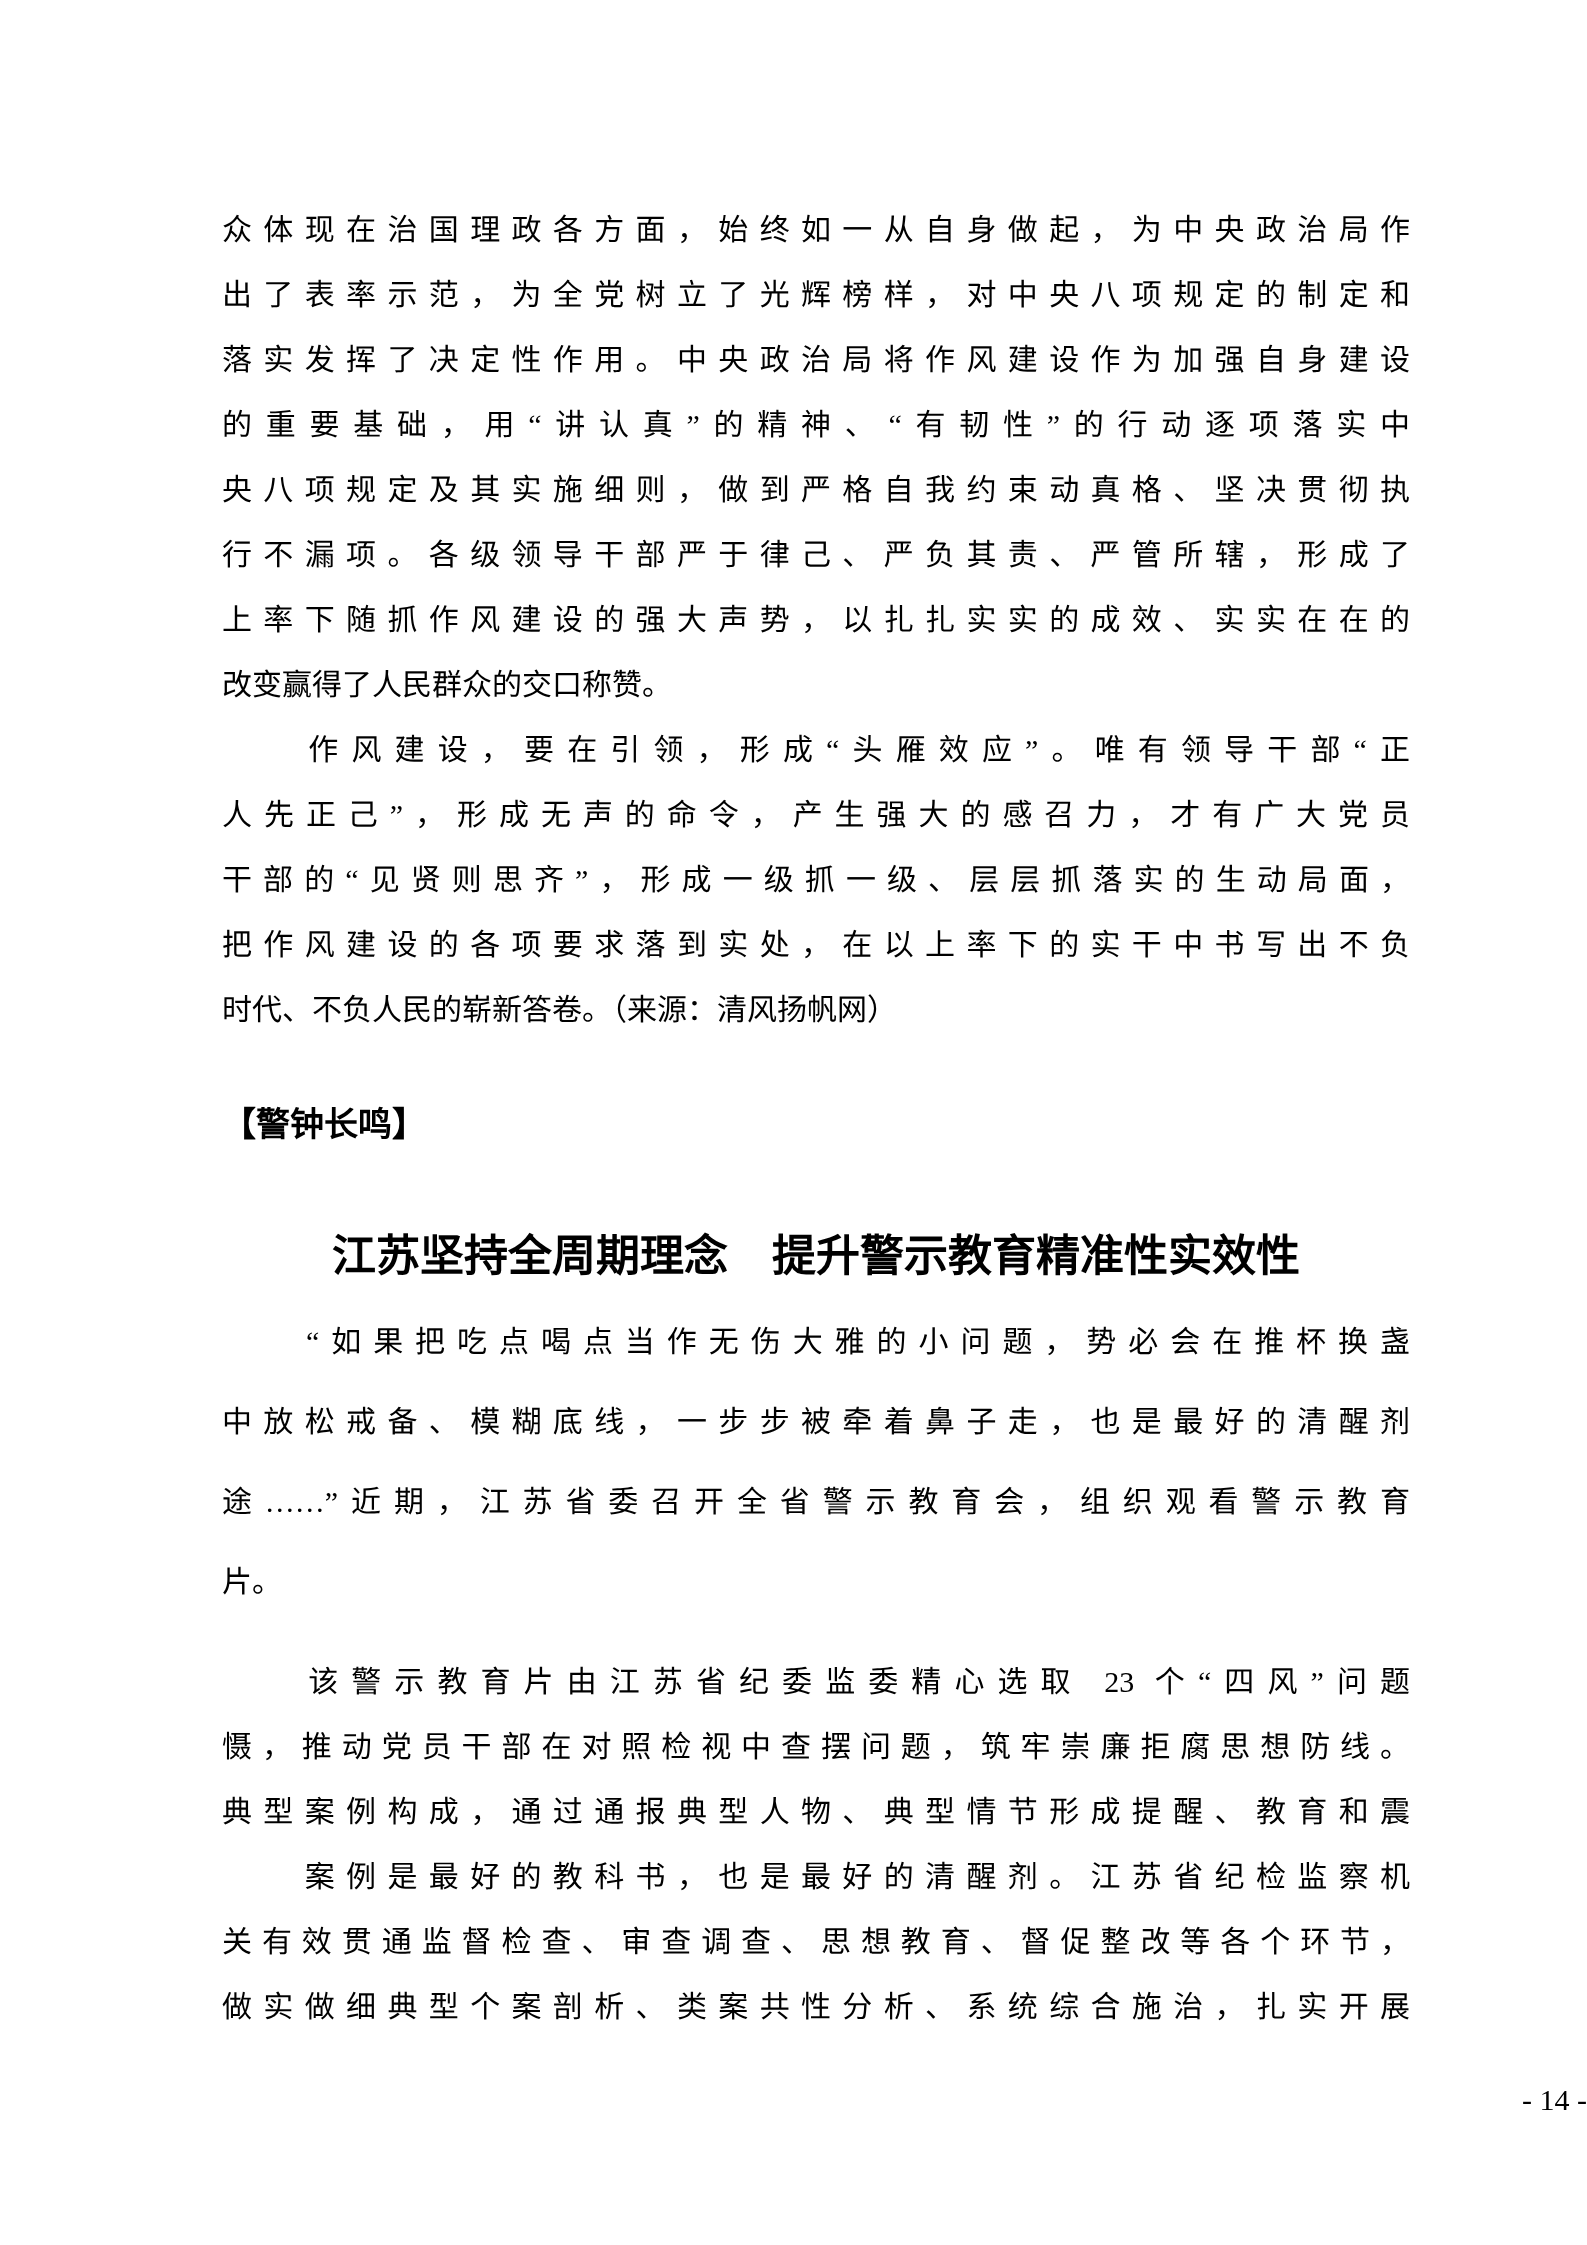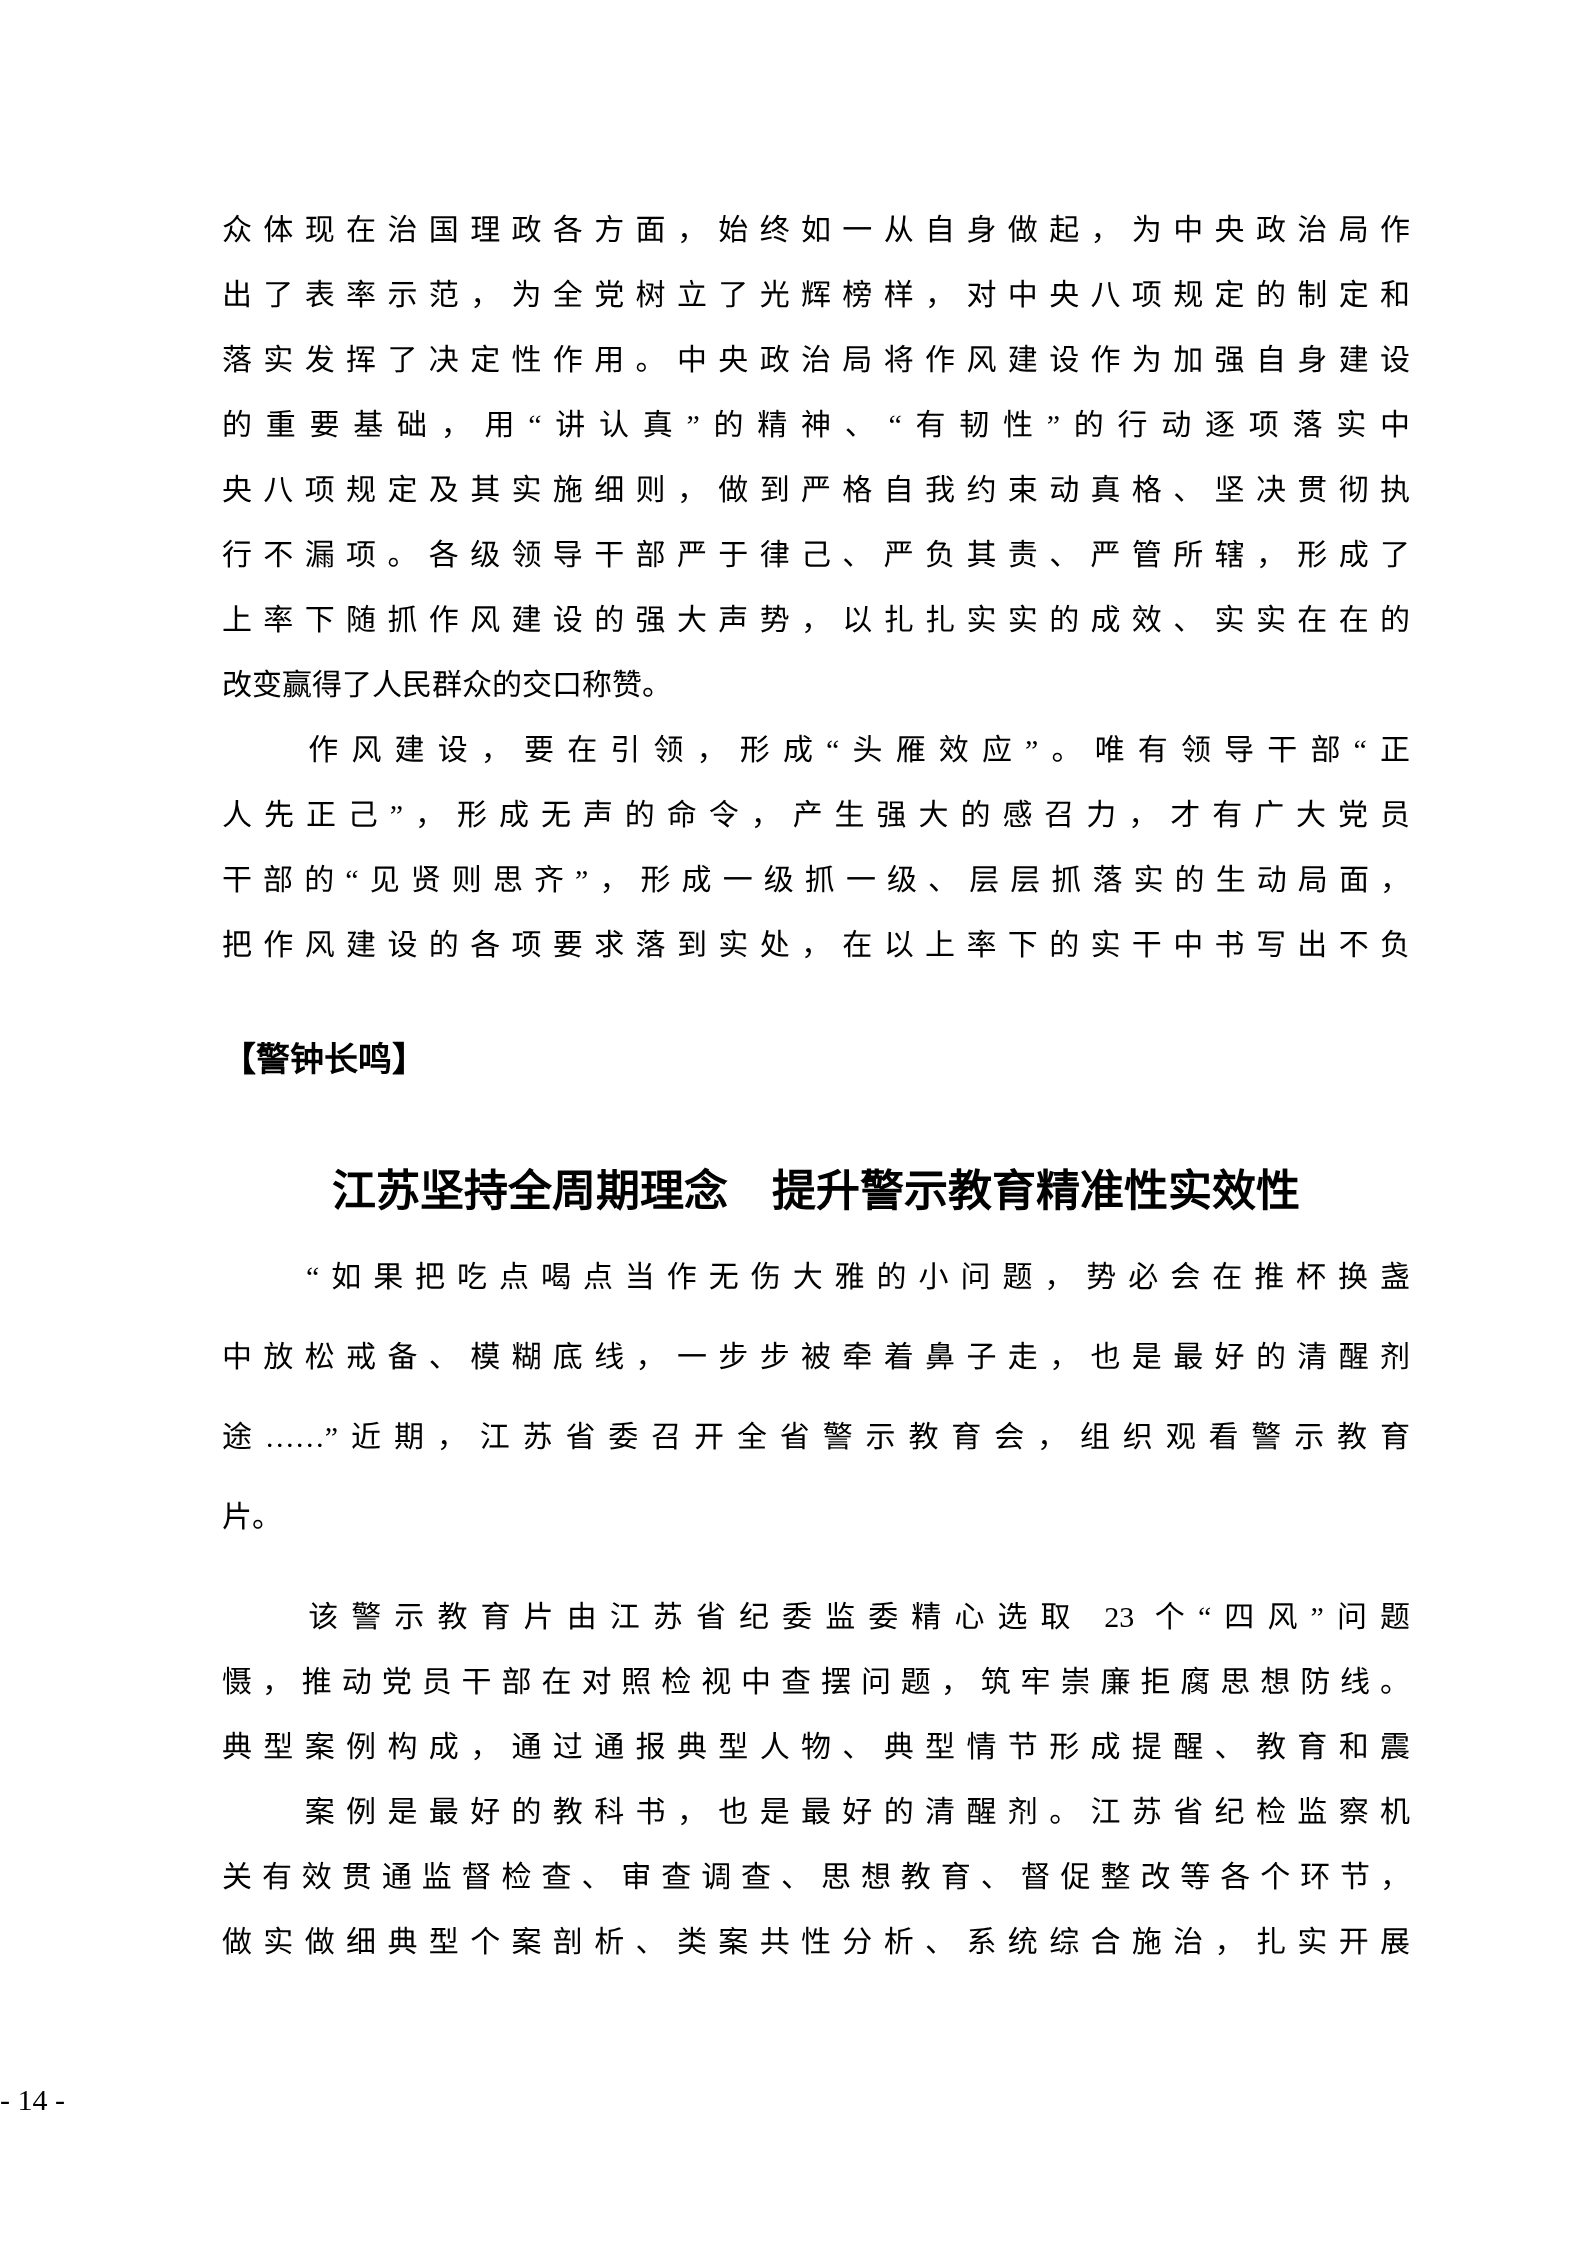--- a/index.html
+++ b/index.html
@@ -49,21 +49,21 @@
     line-height: 80px;
     text-align: center;
   }
   .para-wide { margin-top: 5px; }
   .para-wide + .para-body { margin-top: 27px; }
   .footer {
     position: absolute;
     left: 0;
     top: 2080px;
     width: 1587px;
-    text-align: left;
+    text-align: right;
     font-size: 30px;
     line-height: 40px;
   }
 </style>
 </head>
 <body>
 
 <div class="page">
   <div class="doc-body">
       <div class="para para-body">
@@ -74,20 +74,21 @@
         <div class="pline">央八项规定及其实施细则，做到严格自我约束动真格、坚决贯彻执</div>
         <div class="pline">行不漏项。各级领导干部严于律己、严负其责、严管所辖，形成了</div>
         <div class="pline">上率下随抓作风建设的强大声势，以扎扎实实的成效、实实在在的</div>
         <div class="pline pline-end">改变赢得了人民群众的交口称赞。</div>
       </div>
       <div class="para para-body">
         <div class="pline">　　作风建设，要在引领，形成“头雁效应”。唯有领导干部“正</div>
         <div class="pline">人先正己”，形成无声的命令，产生强大的感召力，才有广大党员</div>
         <div class="pline">干部的“见贤则思齐”，形成一级抓一级、层层抓落实的生动局面，</div>
         <div class="pline">把作风建设的各项要求落到实处，在以上率下的实干中书写出不负</div>
+        <div class="pline pline-end">时代、不负人民的崭新答卷。（来源：清风扬帆网）</div>
       </div>
       <div class="heading">【警钟长鸣】</div>
       <div class="title">江苏坚持全周期理念　提升警示教育精准性实效性</div>
       <div class="para para-wide">
         <div class="pline">　　“如果把吃点喝点当作无伤大雅的小问题，势必会在推杯换盏</div>
         <div class="pline">中放松戒备、模糊底线，一步步被牵着鼻子走，也是最好的清醒剂</div>
         <div class="pline">途……”近期，江苏省委召开全省警示教育会，组织观看警示教育</div>
         <div class="pline pline-end">片。</div>
       </div>
       <div class="para para-body">

